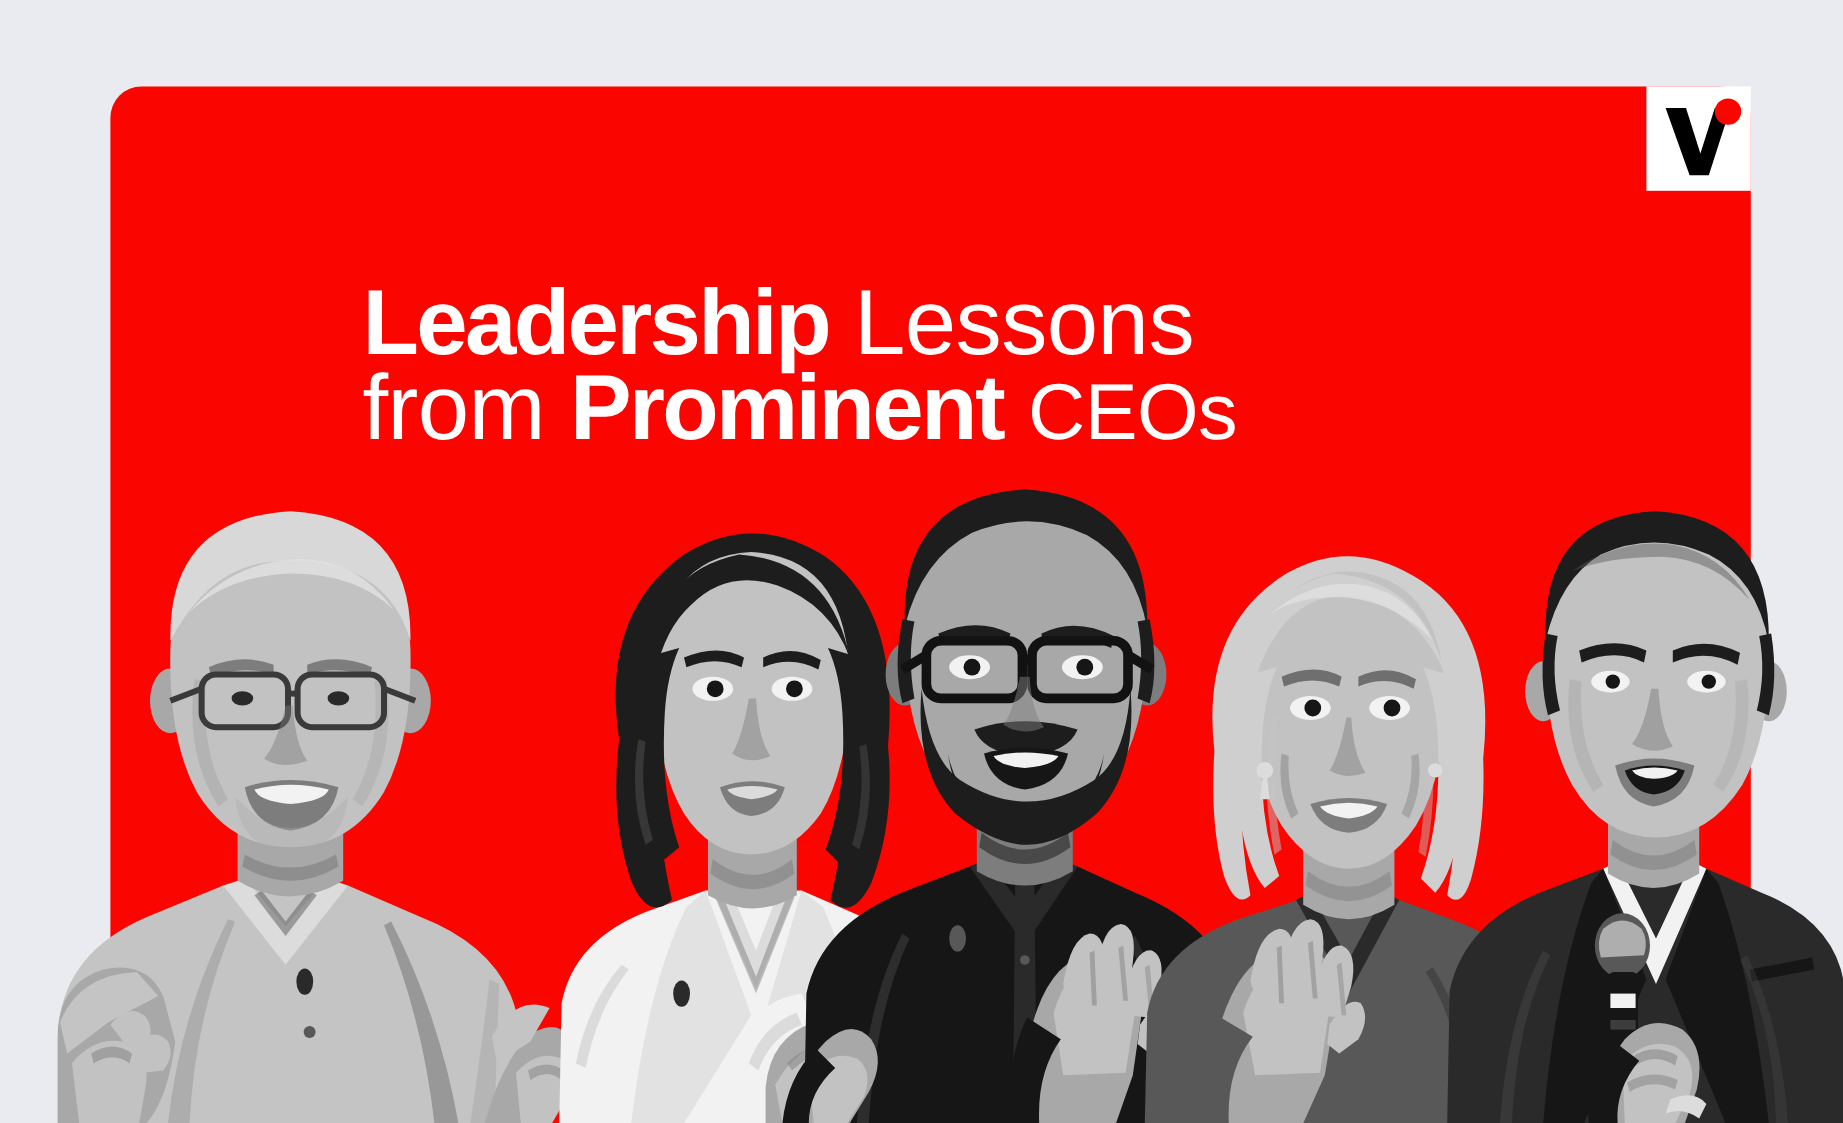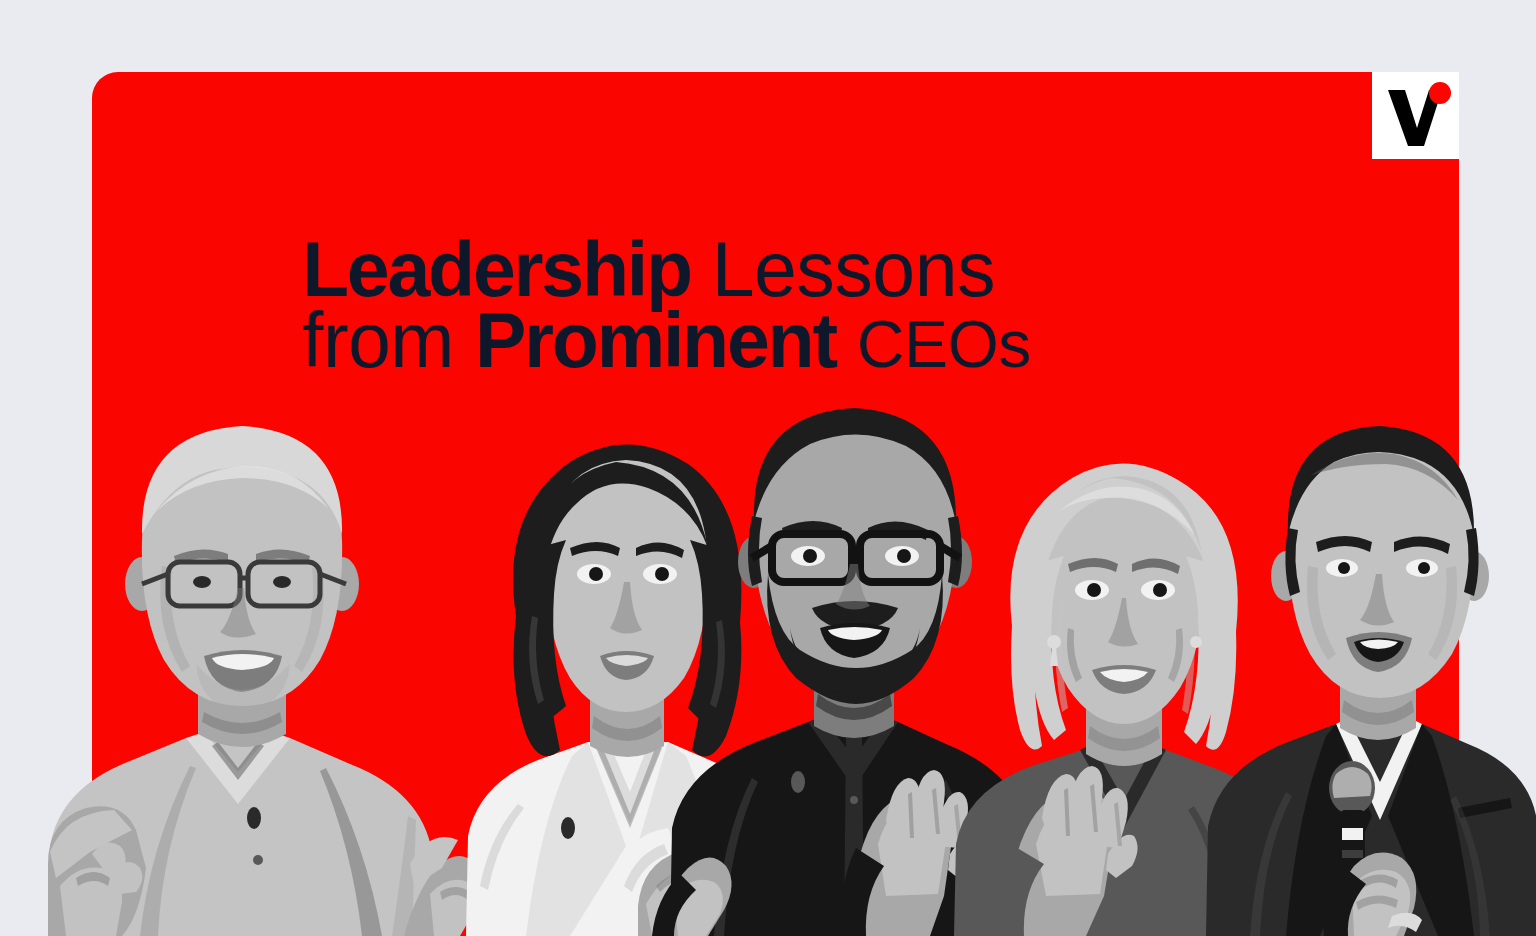--- a/index.html
+++ b/index.html
@@ -30,21 +30,21 @@
     background:#ffffff;
     z-index:40;
   }
   #logo-tile svg{ display:block; width:87px; height:87px; }
 
   
   #title-block{
     position:absolute;
     left:210px; top:160px;
     z-index:30;
-    color:#0f172a;
+    color:#ffffff;
     letter-spacing:-0.5px;
   }
   .title-line{
     display:block;
     white-space:nowrap;
     line-height:0.97;
   }
   .title-line-1{ font-size:77px; }
   .title-line-2{ font-size:77px; margin-top:-4px;text-align:right; }
   .t-bold{ font-weight:700; letter-spacing:-2.2px; }

